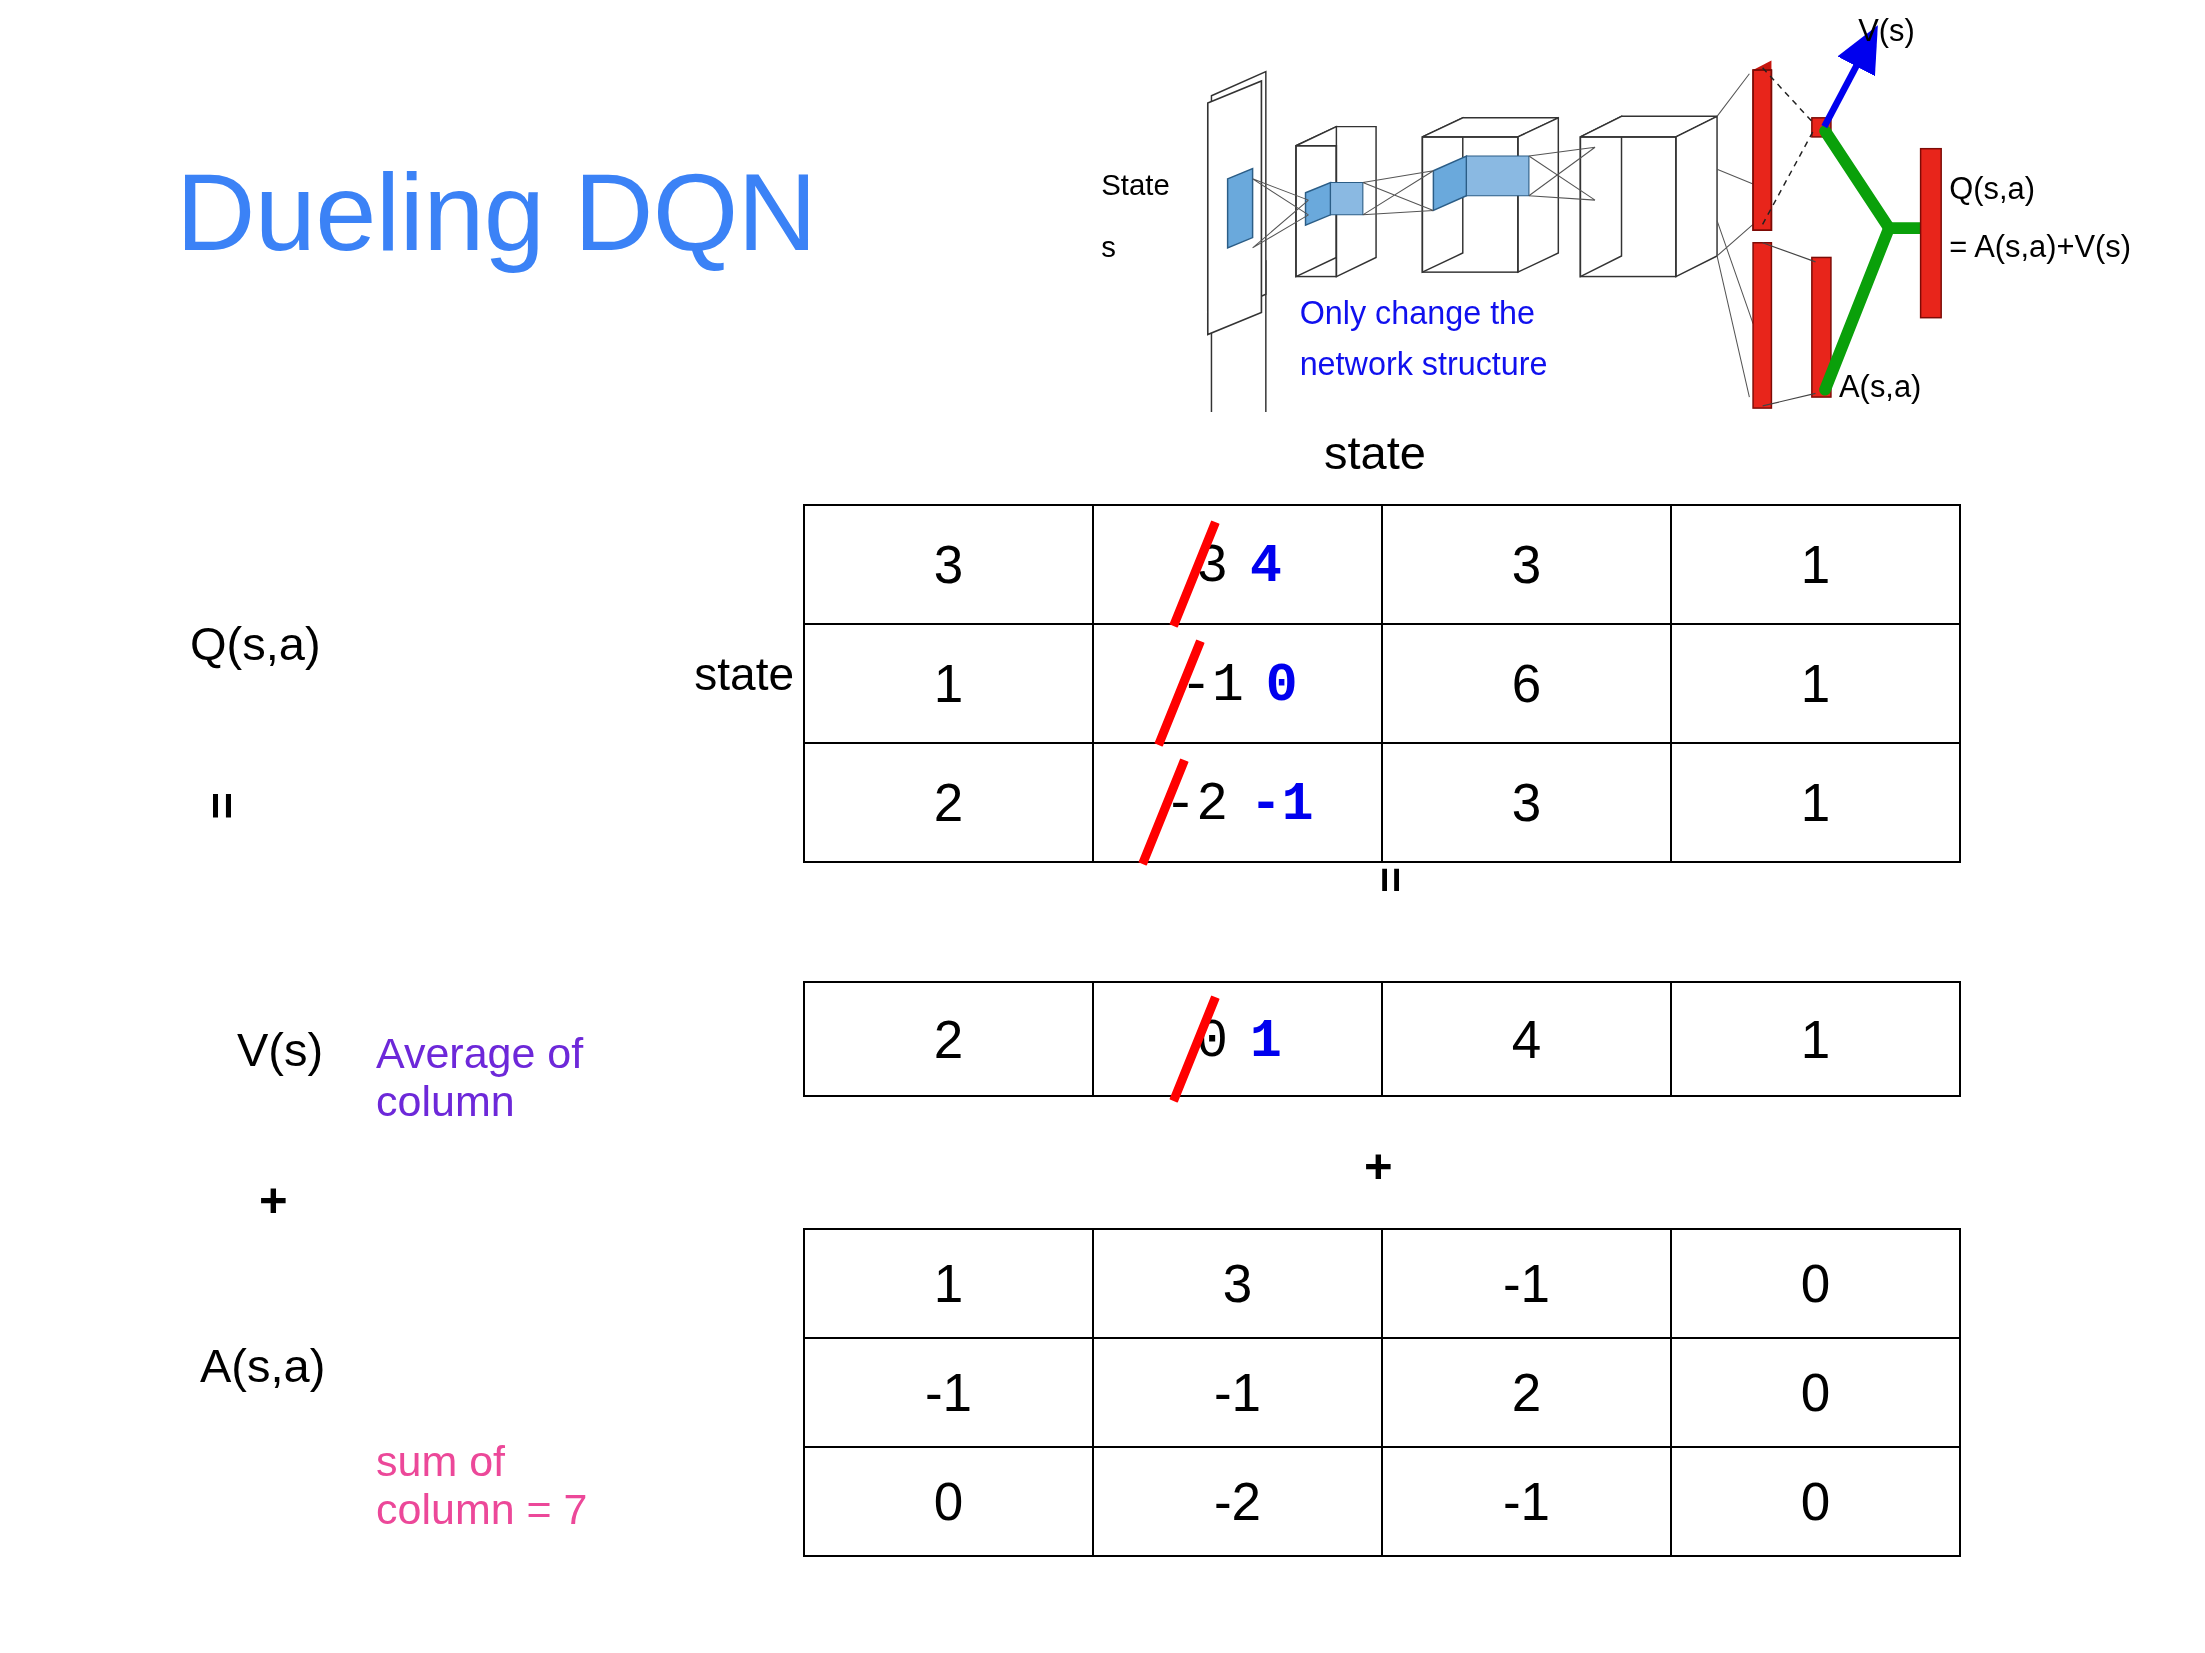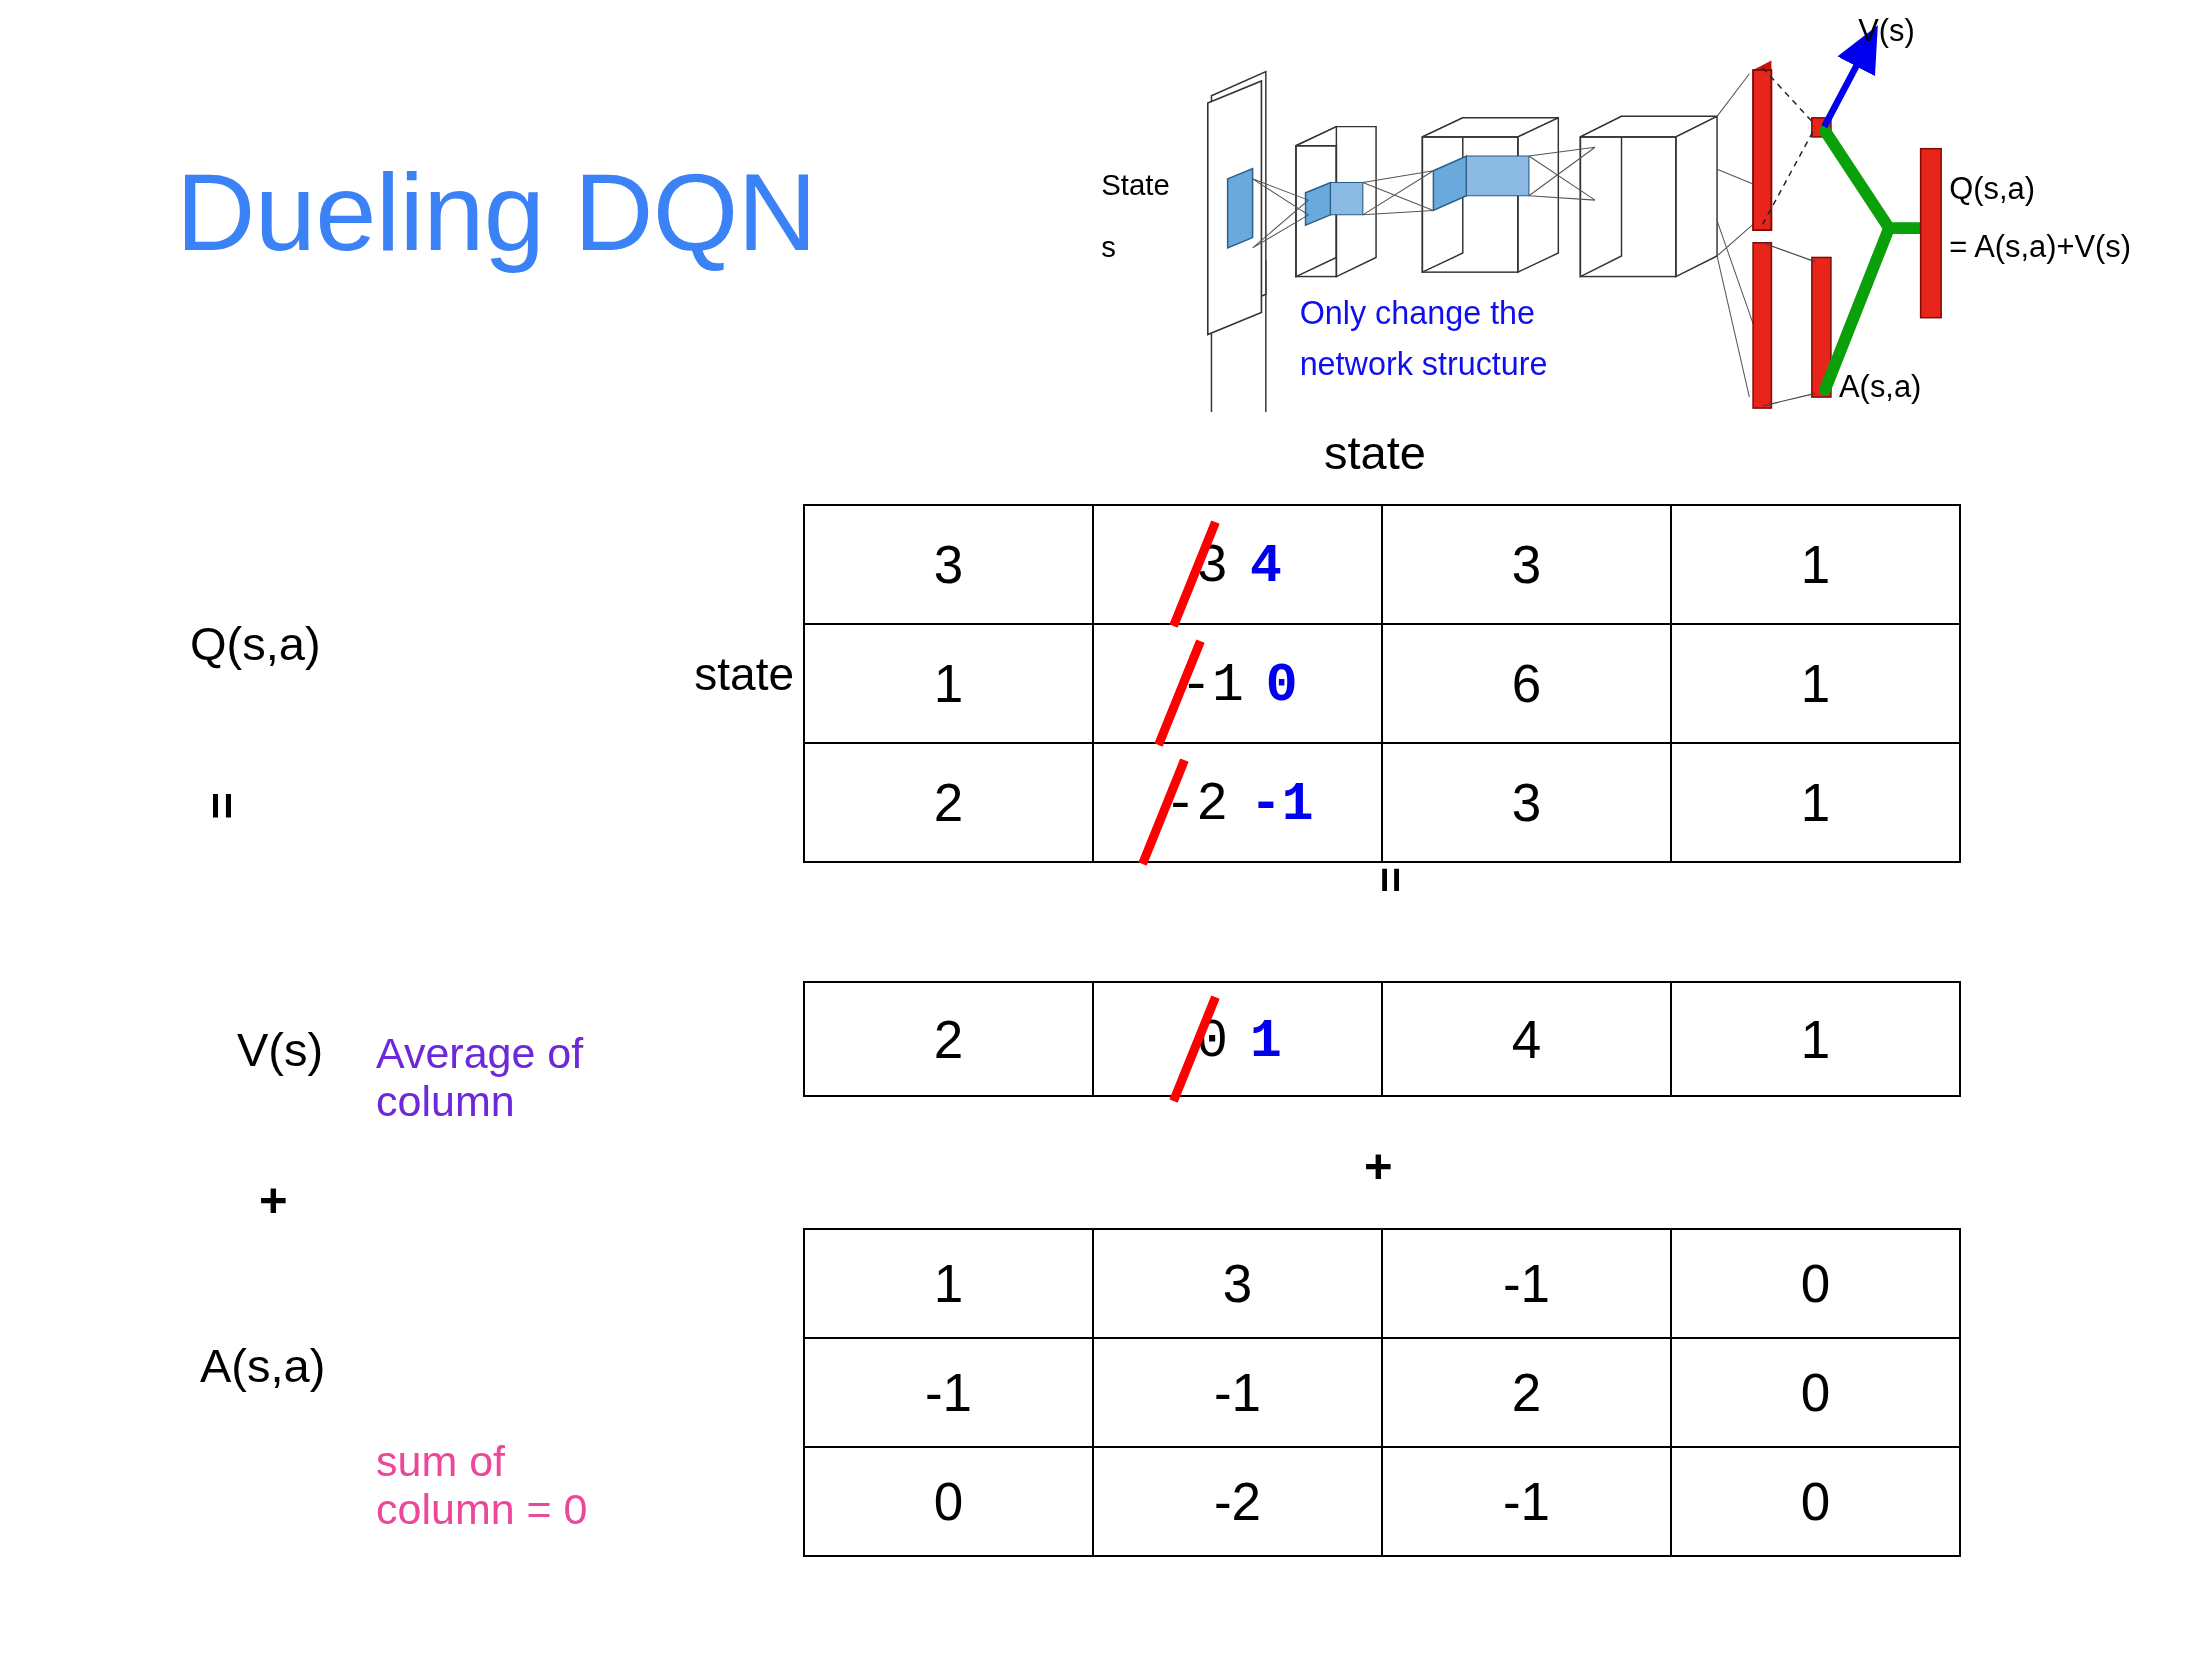--- a/index.html
+++ b/index.html
@@ -194,21 +194,21 @@
 
 <div class="abs lbl" id="asa-label">A(s,a)</div>
 
 <div class="abs" id="avg-note">
   <div>Average of</div>
   <div>column</div>
 </div>
 
 <div class="abs" id="sum-note">
   <div>sum of</div>
-  <div>column = 0</div>
+  <div>column = 7</div>
 </div>
 
 <div class="abs lbl" id="eq-mid">=</div>
 <div class="abs lbl" id="plus-mid">+</div>
 
 <table class="abs grid" id="q-table">
   <tbody>
       <tr>
     <td>3</td>
     <td>

